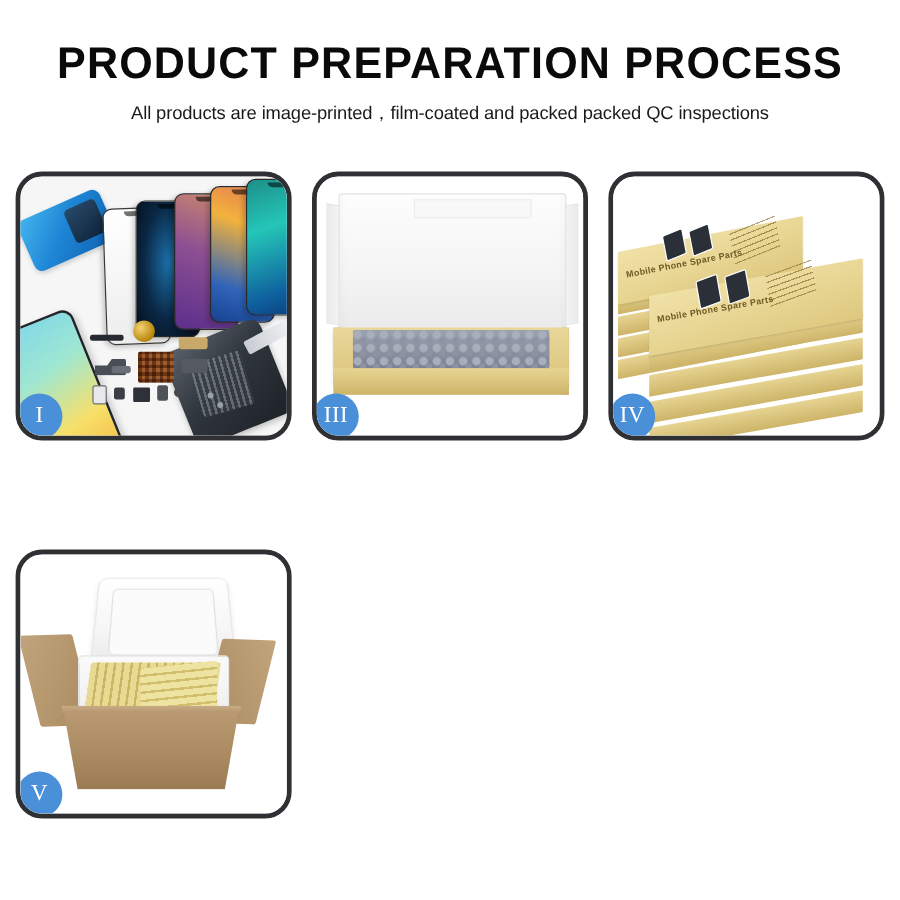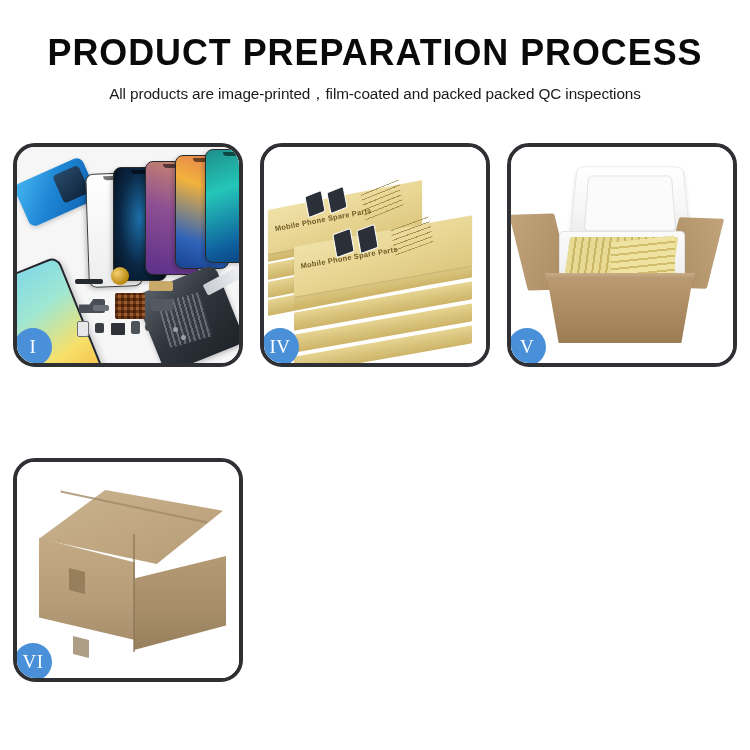--- a/index.html
+++ b/index.html
@@ -319,20 +319,36 @@
           <div class="pt sm6"></div>
           <div class="pt screw1"></div>
           <div class="pt screw2"></div>
         </div>
         <div class="tool"></div>
       </div>
       <div class="badge">I</div>
     </div>
 
 
+    <div class="panel p3">
+      <div class="photo">
+        <div class="bg"></div>
+        <div class="lidwingL"></div>
+        <div class="lidwingR"></div>
+        <div class="lid3">
+          <div class="lidtab"></div>
+        </div>
+        <div class="tray3edgeL"></div>
+        <div class="tray3edgeR"></div>
+        <div class="tray3"></div>
+        <div class="foam3"></div>
+        <div class="tray3front"></div>
+      </div>
+      <div class="badge">III</div>
+    </div>
 
     <div class="panel p4">
       <div class="photo">
         <div class="bg"></div>
         <div class="stack">
           <div class="bx bxside r5"></div>
           <div class="bx bxside r4"></div>
           <div class="bx bxside r3"></div>
           <div class="bx bxside r2"></div>
           <div class="bx bxtop r1"></div>
@@ -365,28 +381,15 @@
         <div class="flapR"></div>
         <div class="foamBox"></div>
         <div class="yellowItems"></div>
         <div class="yellowItems2"></div>
         <div class="cartonRim"></div>
         <div class="cartonBody"></div>
       </div>
       <div class="badge">V</div>
     </div>
 
-    <div class="panel p6">
-      <div class="photo">
-        <div class="bg"></div>
-        <div class="cTop"></div>
-        <div class="cSeamLine"></div>
-        <div class="cLeft"></div>
-        <div class="cRight"></div>
-        <div class="cEdge"></div>
-        <div class="tape6a"></div>
-        <div class="tape6b"></div>
-      </div>
-      <div class="badge">VI</div>
-    </div>
 
   </div>
 </div>
 
 </body></html>

